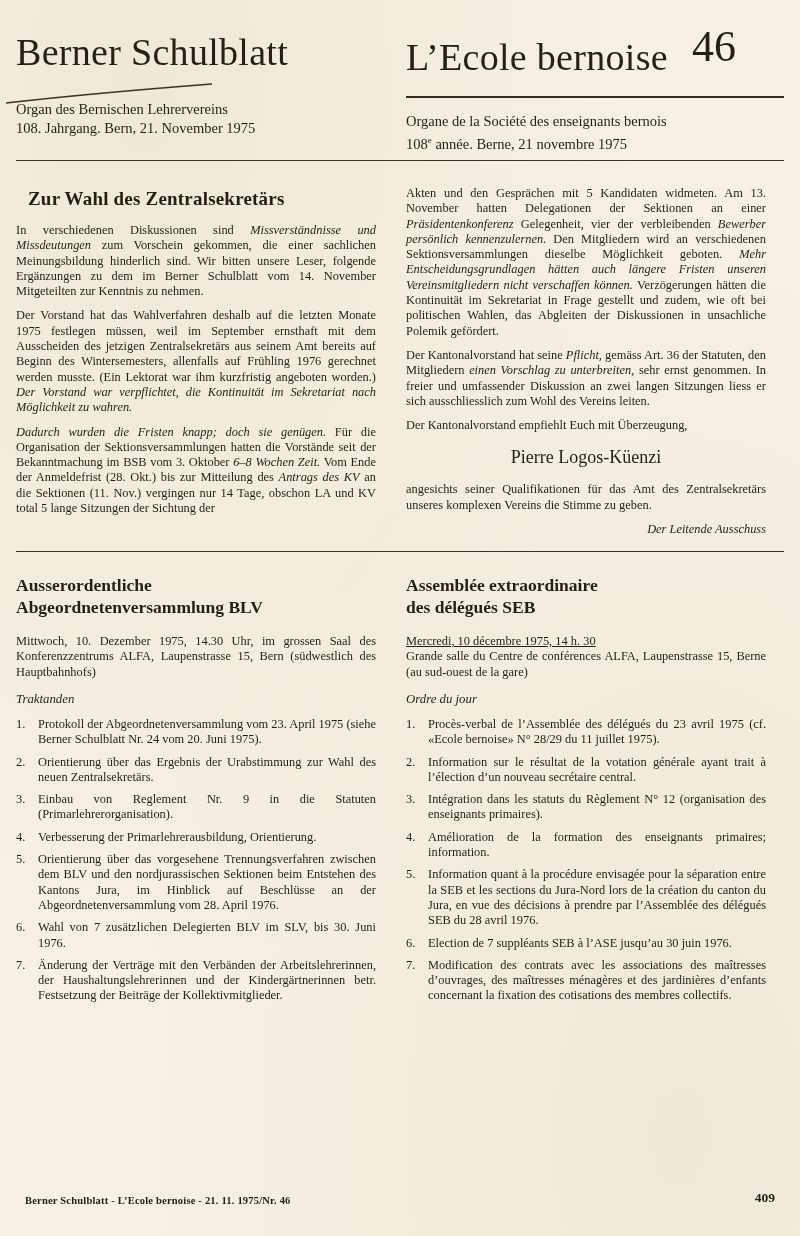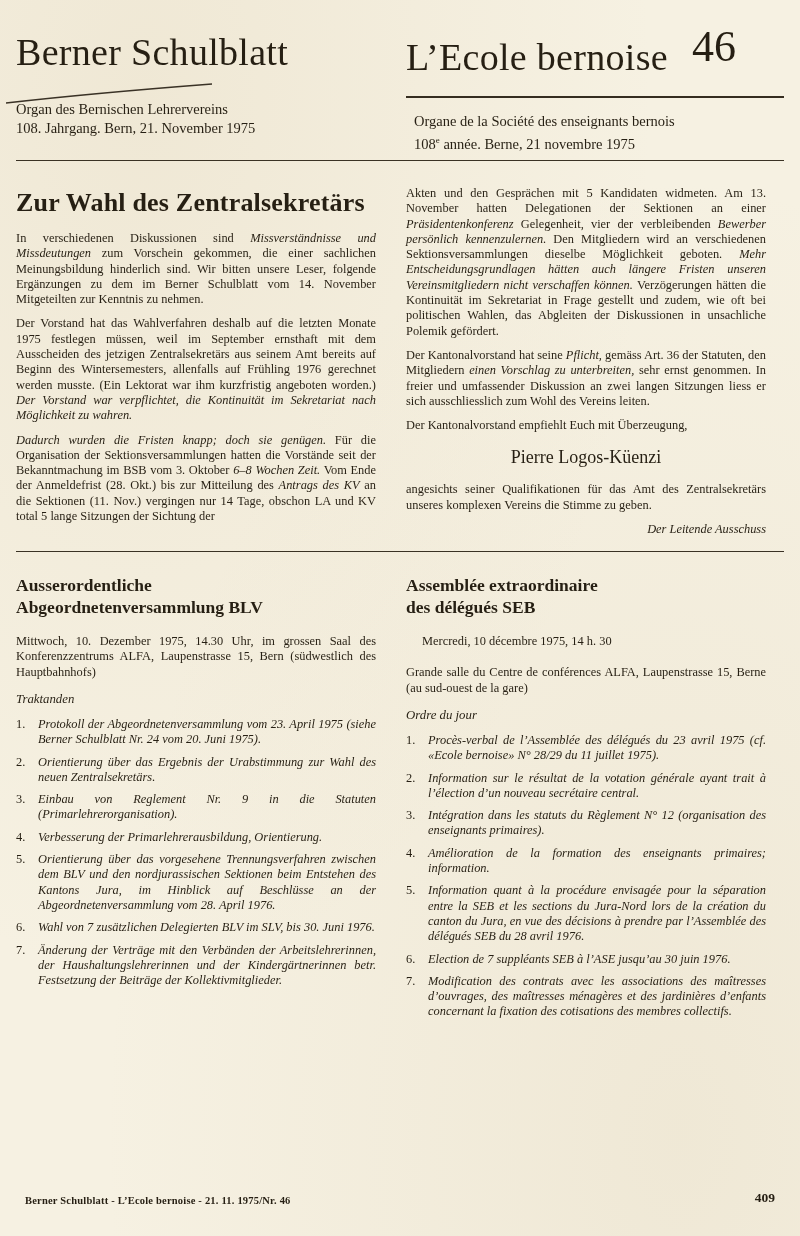--- a/index.html
+++ b/index.html
@@ -32,49 +32,49 @@
   .title-fr { display: inline; margin: 0; font-size: 38px; font-weight: 400; letter-spacing: 0.3px; }
   .issue {
     display: inline-block; font-size: 44px; font-weight: 400;
     margin-left: 20px; transform: translateY(-9px);
   }
   .swash { position: absolute; left: -12px; top: 56px; }
   .rule-fr { position: absolute; left: 390px; right: 0; top: 70px; border-top: 2px solid #352d20; }
   .sub { font-size: 14.5px; line-height: 19px; }
   .sub p { margin: 0; }
   .sub-de { position: absolute; left: 0; top: 74px; }
-  .sub-fr { position: absolute; left: 398px; top: 86px; }
+  .sub-fr { position: absolute; left: 390px; top: 86px; }
   .mast-divider { position: absolute; left: 0; right: 0; top: 134px; border-top: 1px solid #3a3224; }
 
   
   .cols { display: grid; grid-template-columns: 360px 360px; column-gap: 30px; align-items: start; }
 
   
   .article { margin-top: 20px; }
-  .article-title { margin: 2px 0 13px; font-size: 26px; font-weight: 700; letter-spacing: 0.2px; }
+  .article-title { margin: 2px 12px 13px; font-size: 19px; font-weight: 700; letter-spacing: 0.2px; }
   .body-p {
     margin: 0 0 9px; font-size: 12.4px; line-height: 15.3px;
     text-align: justify;
   }
   .candidate { text-align: center; font-size: 18px; margin: 14px 0 14px; }
   .signature { text-align: right; font-style: italic; font-size: 12.4px; margin: 0; }
 
   
   .section-divider { border: none; border-top: 1px solid #3a3224; margin: 14px 0 0; }
 
   
   .section2 { margin-top: 22px; }
   .s2-title { margin: 0 0 16px; font-size: 17.5px; font-weight: 700; line-height: 22px; }
   .intro-p { margin: 0 0 9px; font-size: 12.4px; line-height: 15.3px; text-align: justify; }
-  .intro-line { margin: 16px; font-size: 12.4px; line-height: 15.3px; }
+  .intro-line { margin: 0; font-size: 12.4px; line-height: 15.3px; text-decoration: underline; }
   .agenda-label { font-style: italic; font-size: 12.8px; margin: 12px 0 10px; }
   .agenda { margin: 0; }
   .agenda-item { display: flex; margin-bottom: 7px; }
   .agenda-item .num { flex: 0 0 22px; font-size: 12.4px; line-height: 15.3px; }
-  .agenda-item .txt { flex: 1; font-size: 12.4px; line-height: 15.3px; text-align: justify; font-style: italic; }
+  .agenda-item .txt { flex: 1; font-size: 12.4px; line-height: 15.3px; text-align: justify; }
 
   
   .footer {
     position: absolute; left: 25px; right: 25px; bottom: 30px;
     display: flex; justify-content: space-between; align-items: flex-end;
   }
   .footer-left { font-size: 10.5px; font-weight: 700; letter-spacing: 0.2px; }
   .page-num { font-size: 13.5px; font-weight: 700; }
 </style>
 </head>

